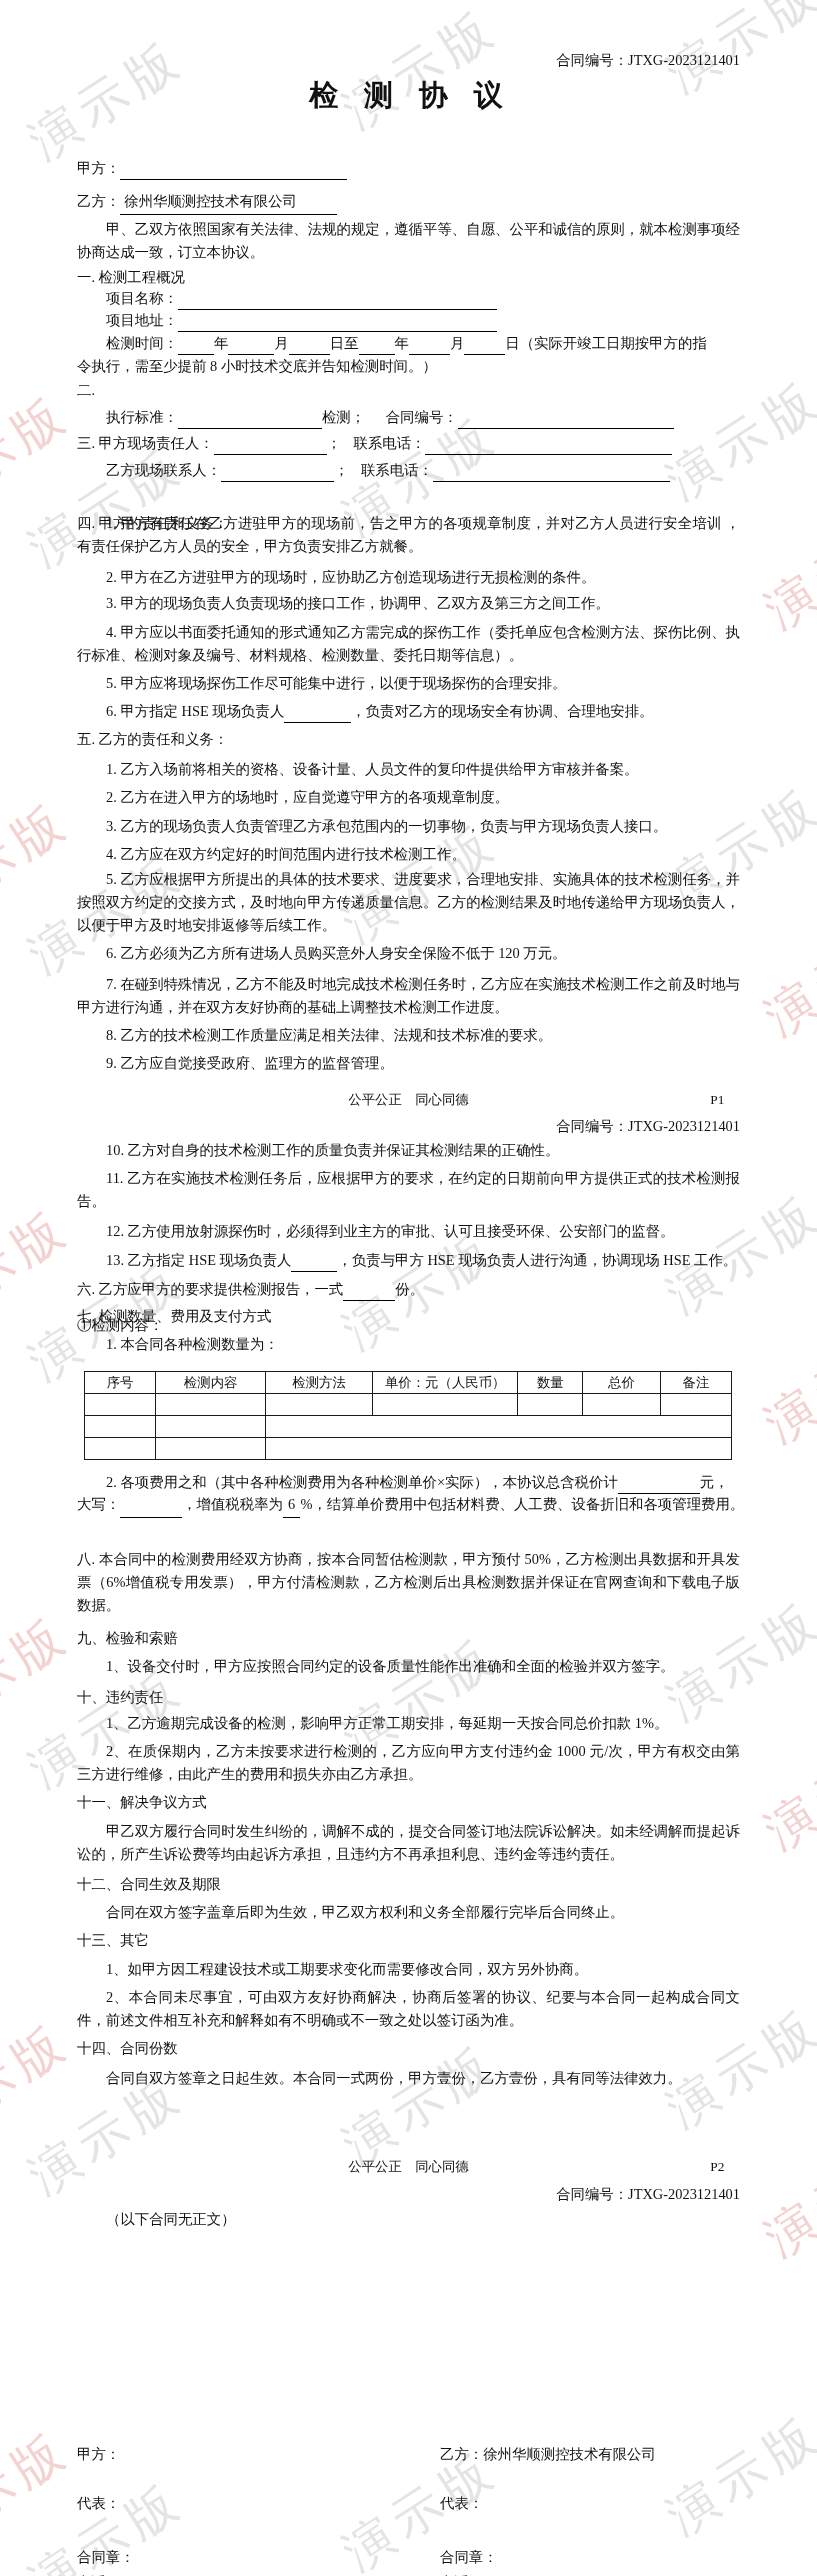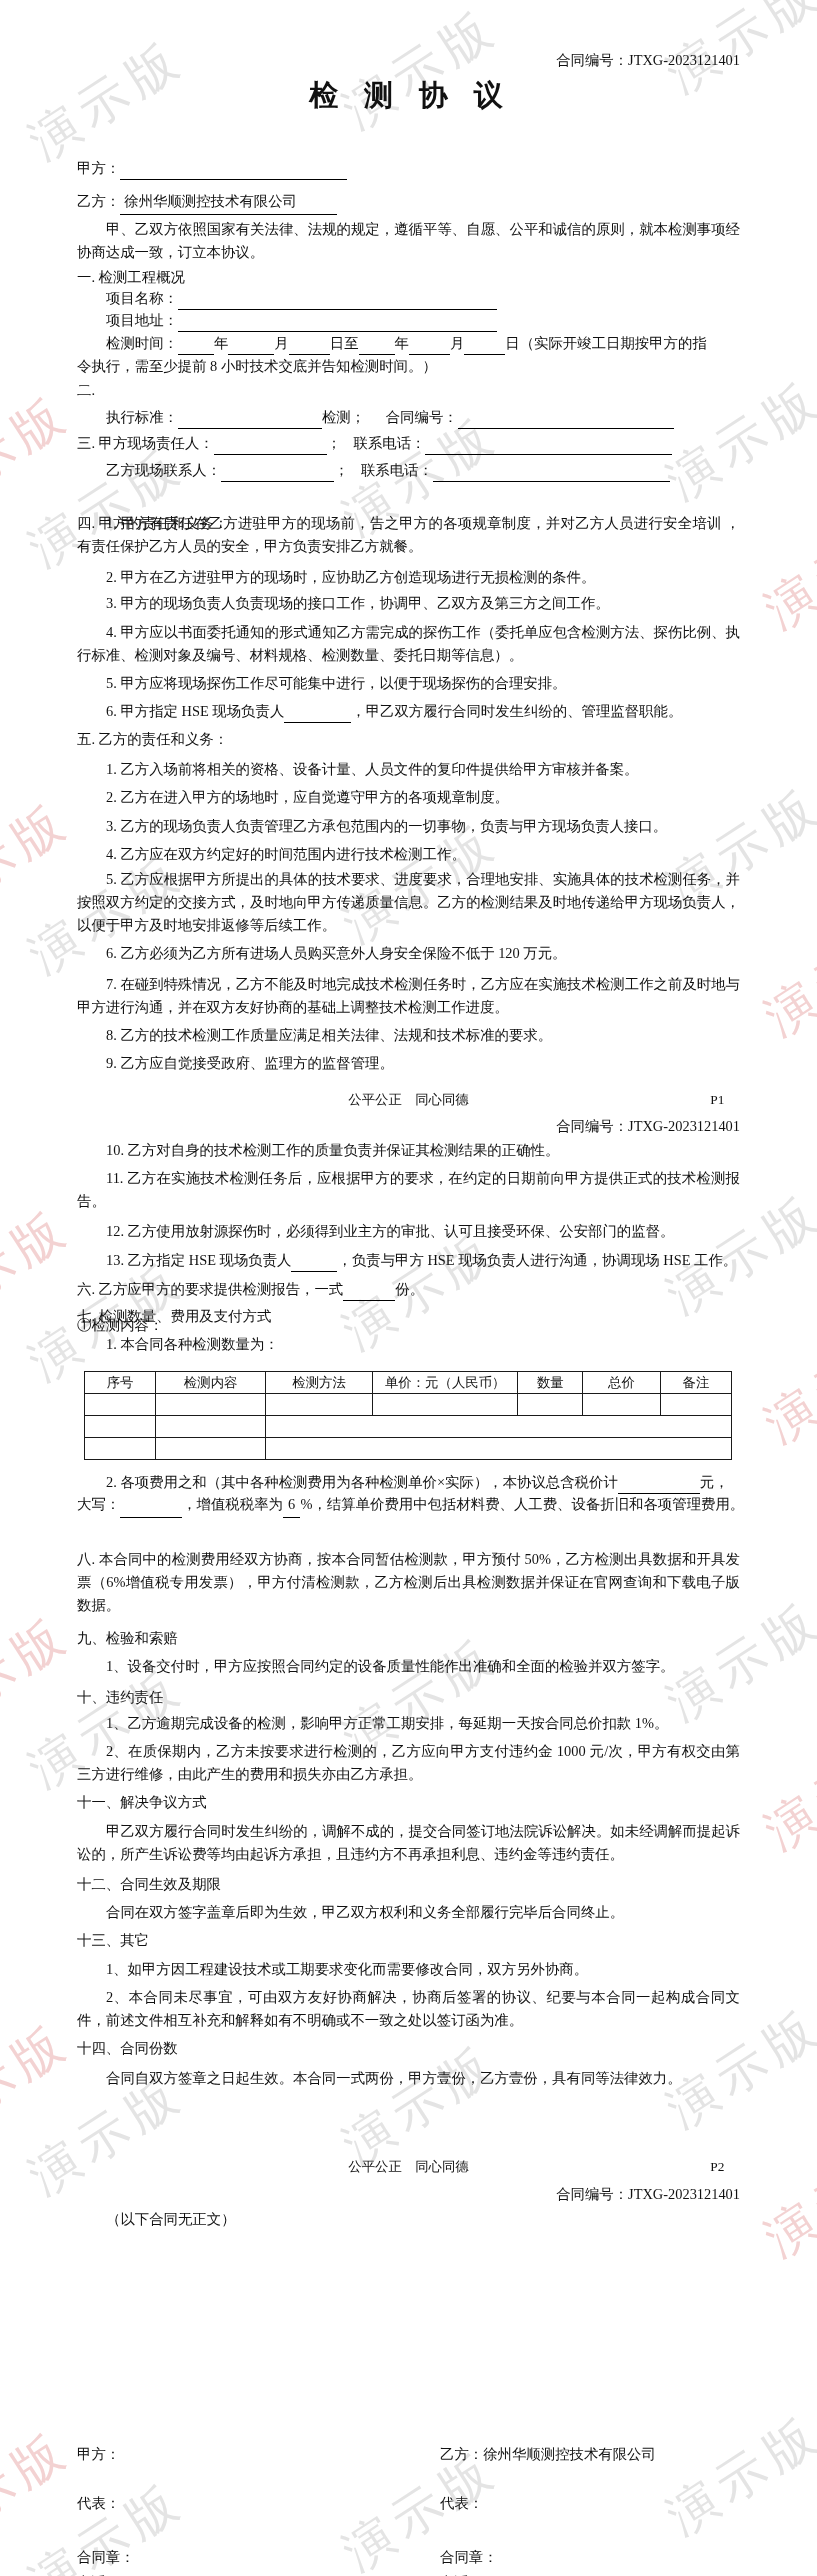--- a/index.html
+++ b/index.html
@@ -108,21 +108,21 @@
     <span>乙方现场联系人：</span><span class="bl" style="width:113px"></span><span>；</span><span class="gap24"></span><span>联系电话：</span><span class="bl" style="width:237px"></span>
   </div>
 
   <div class="ln" style="top:512px">四. 甲方的责任和义务：</div>
   <div class="ln just ind" style="top:512px">1. 甲方有责任在乙方进驻甲方的现场前，告之甲方的各项规章制度，并对乙方人员进行安全培训 ，有责任保护乙方人员的安全，甲方负责安排乙方就餐。</div>
   <div class="ln ind" style="top:566px">2. 甲方在乙方进驻甲方的现场时，应协助乙方创造现场进行无损检测的条件。</div>
   <div class="ln ind" style="top:592px">3. 甲方的现场负责人负责现场的接口工作，协调甲、乙双方及第三方之间工作。</div>
   <div class="ln just ind" style="top:621px">4. 甲方应以书面委托通知的形式通知乙方需完成的探伤工作（委托单应包含检测方法、探伤比例、执行标准、检测对象及编号、材料规格、检测数量、委托日期等信息）。</div>
   <div class="ln ind" style="top:672px">5. 甲方应将现场探伤工作尽可能集中进行，以便于现场探伤的合理安排。</div>
   <div class="ln ind" style="top:700px">
-    <span>6. 甲方指定 HSE 现场负责人</span><span class="bl" style="width:67px"></span><span>，甲乙双方履行合同时发生纠纷的、管理监督职能。</span>
+    <span>6. 甲方指定 HSE 现场负责人</span><span class="bl" style="width:67px"></span><span>，负责对乙方的现场安全有协调、合理地安排。</span>
   </div>
 
   <div class="ln" style="top:728px">五. 乙方的责任和义务：</div>
   <div class="ln ind" style="top:758px">1. 乙方入场前将相关的资格、设备计量、人员文件的复印件提供给甲方审核并备案。</div>
   <div class="ln ind" style="top:786px">2. 乙方在进入甲方的场地时，应自觉遵守甲方的各项规章制度。</div>
   <div class="ln ind" style="top:815px">3. 乙方的现场负责人负责管理乙方承包范围内的一切事物，负责与甲方现场负责人接口。</div>
   <div class="ln ind" style="top:843px">4. 乙方应在双方约定好的时间范围内进行技术检测工作。</div>
   <div class="ln just ind" style="top:868px">5. 乙方应根据甲方所提出的具体的技术要求、进度要求，合理地安排、实施具体的技术检测任务，并按照双方约定的交接方式，及时地向甲方传递质量信息。乙方的检测结果及时地传递给甲方现场负责人，以便于甲方及时地安排返修等后续工作。</div>
   <div class="ln ind" style="top:942px">6. 乙方必须为乙方所有进场人员购买意外人身安全保险不低于 120 万元。</div>
   <div class="ln just ind" style="top:973px">7. 在碰到特殊情况，乙方不能及时地完成技术检测任务时，乙方应在实施技术检测工作之前及时地与甲方进行沟通，并在双方友好协商的基础上调整技术检测工作进度。</div>

